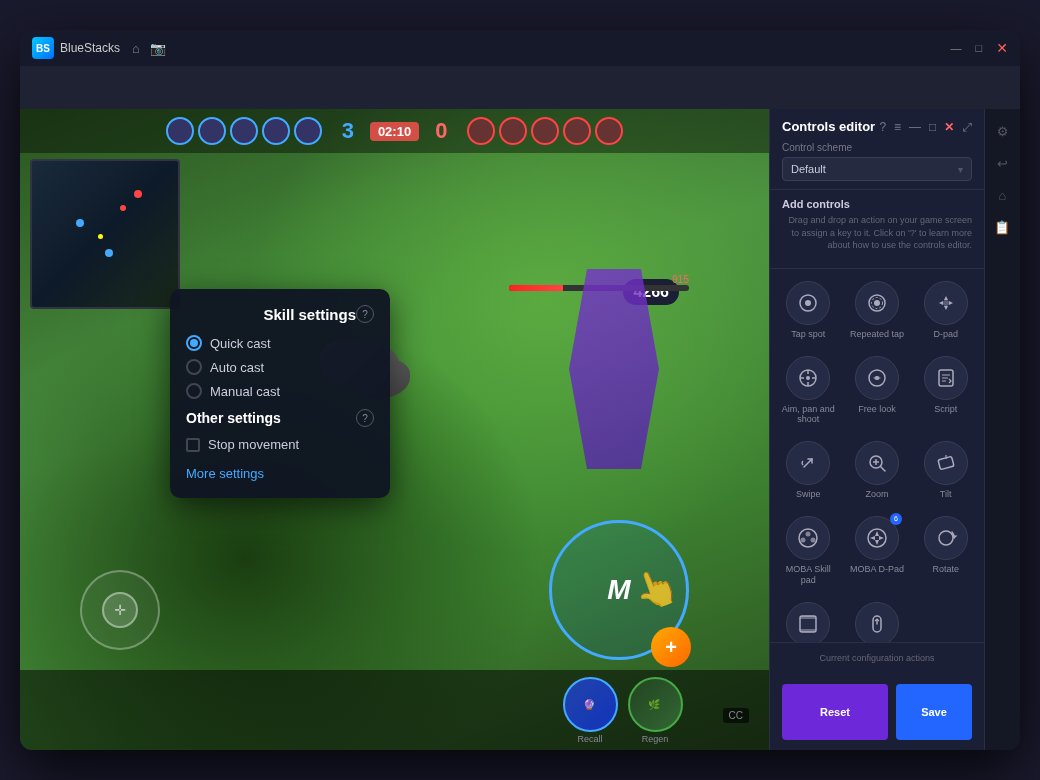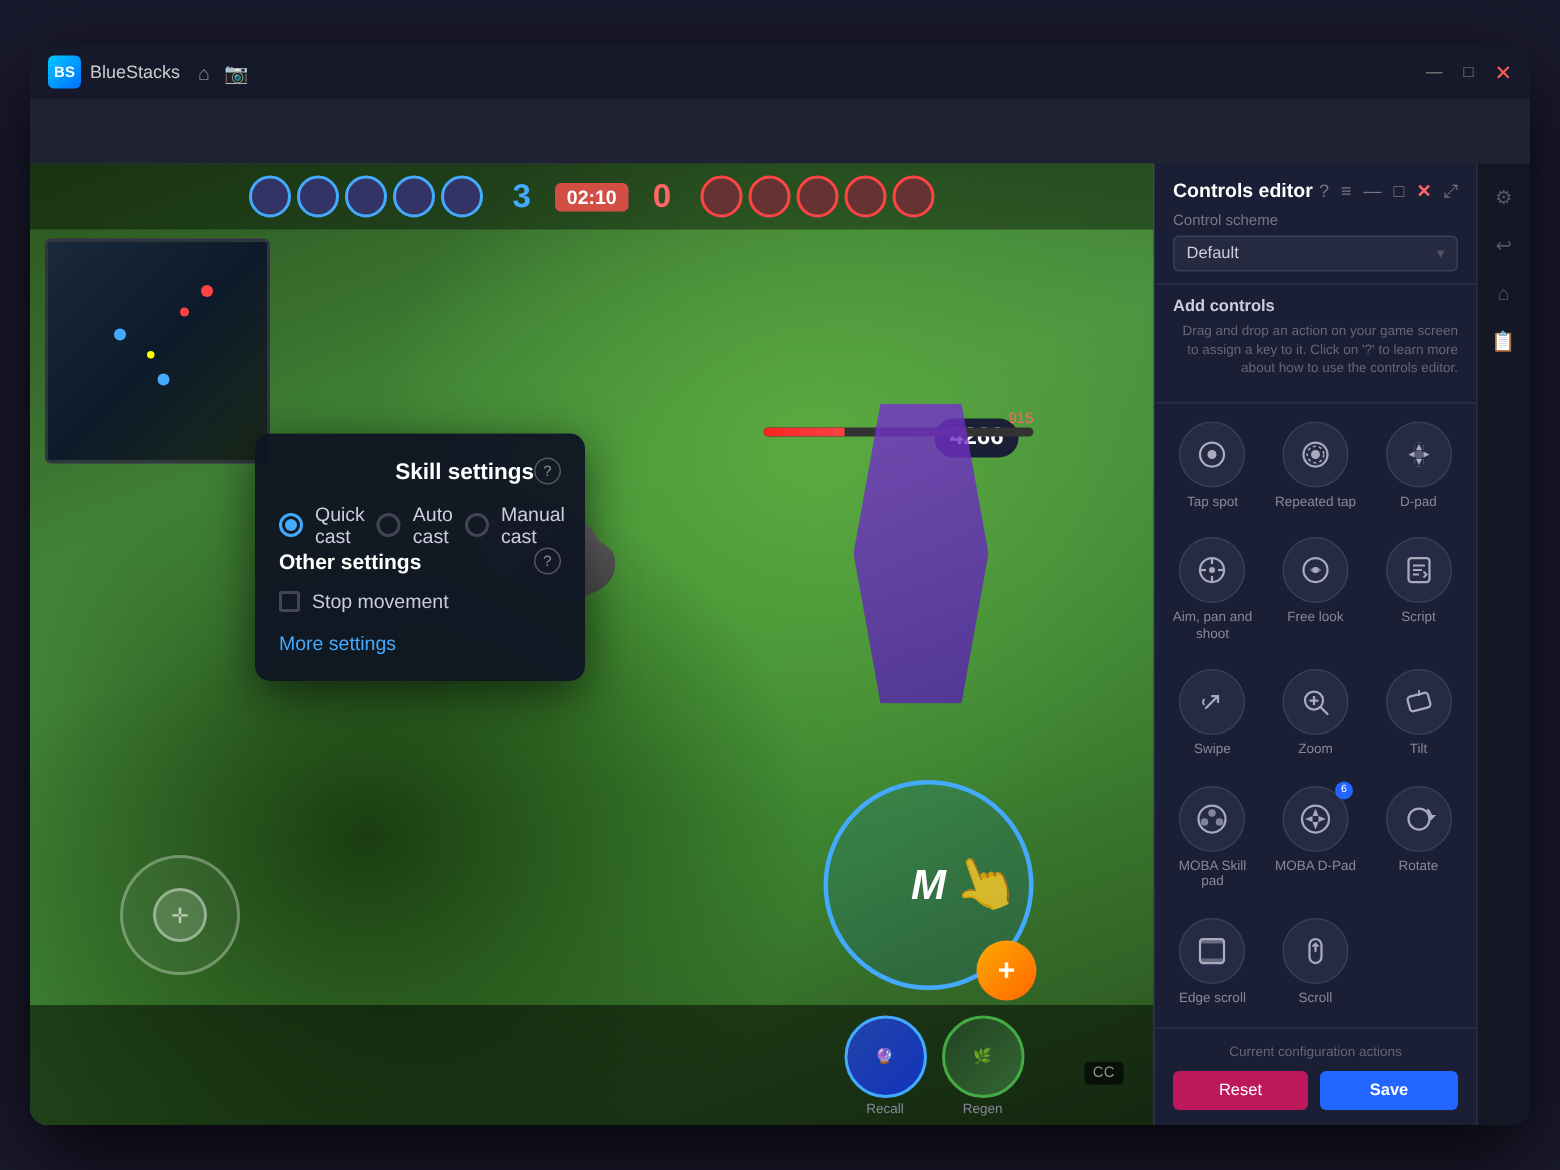--- a/index.html
+++ b/index.html
@@ -214,22 +214,23 @@
       border-radius: 50%;
       display: flex;
       align-items: center;
       justify-content: center;
       color: #889;
       font-size: 10px;
       cursor: pointer;
     }
     .radio-group {
       display: flex;
+      flex-direction: column;
       gap: 8px;
-      margin-bottom: 0;
+      margin-bottom: 10px;
       justify-content: space-between;
     }
     .radio-item {
       display: flex;
       align-items: center;
       gap: 8px;
       cursor: pointer;
     }
     .radio-circle {
       width: 16px;
@@ -527,35 +528,35 @@
 
     
     .controls-footer {
       padding: 10px 12px;
       border-top: 1px solid #2a2f45;
     }
     .footer-label {
       color: #667;
       font-size: 9px;
       text-align: center;
-      margin-bottom: 8px;
+      margin-bottom: 21px;
     }
     .footer-buttons {
       display: flex;
       gap: 8px;
     }
     .btn-reset {
       flex: 1;
-      padding: 6px;
-      background: #be185d;
+      padding: 22px;
+      background: #6d28d9;
       border: none;
       border-radius: 4px;
       color: white;
       font-size: 11px;
-      font-weight: normal;
+      font-weight: bold;
       cursor: pointer;
     }
     .btn-save {
       flex: 1;
       padding: 7px;
       background: #2266ff;
       border: none;
       border-radius: 4px;
       color: white;
       font-size: 11px;

